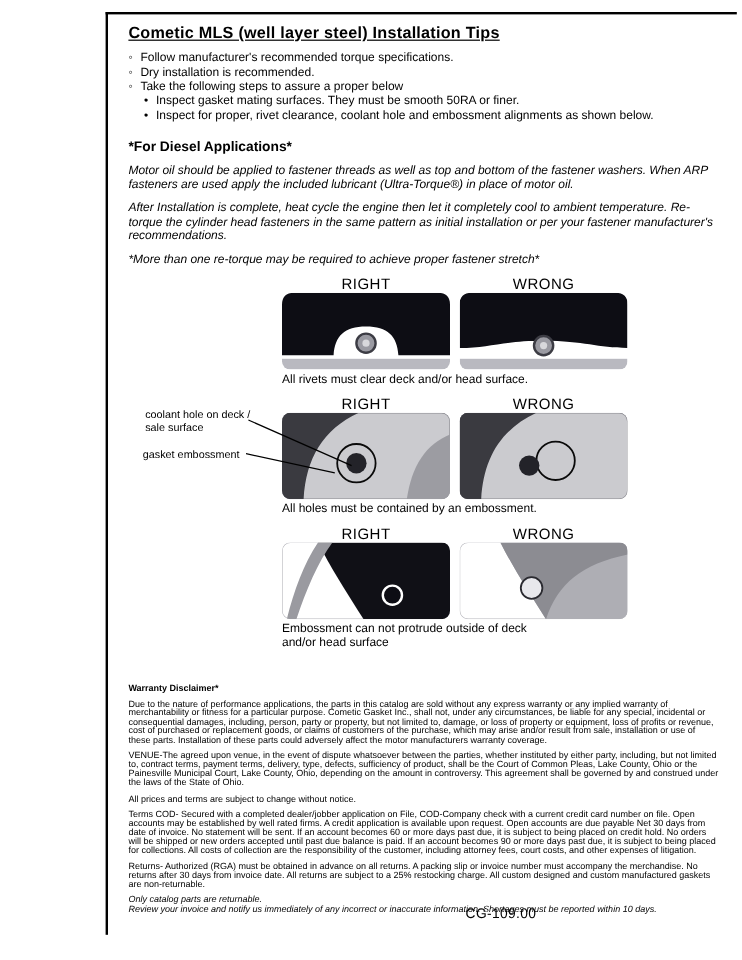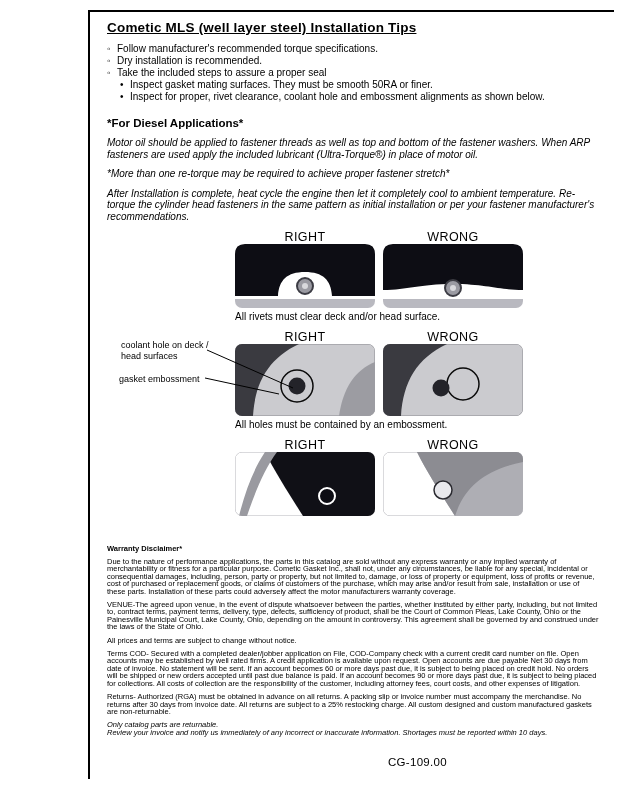--- a/index.html
+++ b/index.html
@@ -72,36 +72,36 @@
     <div class="bullet-row">
       <span class="bullet-glyph">◦</span>
       <span>Follow manufacturer's recommended torque specifications.</span>
     </div>
     <div class="bullet-row">
       <span class="bullet-glyph">◦</span>
       <span>Dry installation is recommended.</span>
     </div>
     <div class="bullet-row">
       <span class="bullet-glyph">◦</span>
-      <span>Take the included steps to assure a proper seal</span>
+      <span>Take the following steps to assure a proper below</span>
     </div>
     <div class="bullet-row sub">
       <span class="bullet-glyph">•</span>
       <span>Inspect gasket mating surfaces.  They must be smooth 50RA or finer.</span>
     </div>
     <div class="bullet-row sub">
       <span class="bullet-glyph">•</span>
       <span>Inspect for proper, rivet clearance, coolant hole and embossment alignments as shown below.</span>
     </div>
   </div>
 
   <h2 class="section-head">*For Diesel Applications*</h2>
   <p class="para">Motor oil should be applied to fastener threads as well as top and bottom of the fastener washers. When ARP fasteners are used apply the included lubricant (Ultra-Torque®) in place of motor oil.</p>
+  <p class="para">After Installation is complete, heat cycle the engine then let it completely cool to ambient temperature. Re-torque the cylinder head fasteners in the same pattern as initial installation or per your fastener manufacturer's recommendations.</p>
   <p class="para">*More than one re-torque may be required to achieve proper fastener stretch*</p>
-  <p class="para">After Installation is complete, heat cycle the engine then let it completely cool to ambient temperature. Re-torque the cylinder head fasteners in the same pattern as initial installation or per your fastener manufacturer's recommendations.</p>
 
   <div class="fig-block">
     <div class="fig-labels">
       <span class="fig-label">RIGHT</span>
       <span class="fig-label">WRONG</span>
     </div>
     <div class="fig-images">
       <div class="img-wrap">
         <svg width="140" height="64" viewBox="0 0 140 64">
           <rect width="140" height="64" fill="#ffffff"></rect>
@@ -118,21 +118,21 @@
           <rect y="55" width="140" height="9" fill="#b9b9c0"></rect>
           <circle cx="70" cy="44" r="8" fill="#9a9aa2" stroke="#3c3c44" stroke-width="2"></circle>
           <circle cx="70" cy="44" r="3" fill="#d8d8dc"></circle>
         </svg>
       </div>
     </div>
     <div class="fig-caption">All rivets must clear deck and/or head surface.</div>
   </div>
 
   <div class="fig-block fig2">
-    <div class="callout callout-coolant">coolant hole on deck / head surfaces</div>
+    <div class="callout callout-coolant">coolant hole on deck / sale surface</div>
     <div class="callout callout-emboss">gasket embossment</div>
     <svg class="leader-svg" viewBox="0 0 100 60">
       <line x1="2" y1="8" x2="88" y2="46" stroke="#000" stroke-width="1"></line>
       <line x1="0" y1="36" x2="74" y2="52" stroke="#000" stroke-width="1"></line>
     </svg>
     <div class="fig-labels">
       <span class="fig-label">RIGHT</span>
       <span class="fig-label">WRONG</span>
     </div>
     <div class="fig-images">
@@ -173,20 +173,21 @@
       </div>
       <div class="img-wrap">
         <svg width="140" height="64" viewBox="0 0 140 64">
           <rect width="140" height="64" rx="7" fill="#ffffff" stroke="#b5b5bb" stroke-width="1"></rect>
           <path d="M34,0 H140 V64 H72 C58,42 44,20 34,0 Z" fill="#aeaeb4"></path>
           <path d="M34,0 H140 V10 C102,18 82,34 72,64 C58,42 44,20 34,0 Z" fill="#8c8c92"></path>
           <circle cx="60" cy="38" r="9" fill="#e8e8ec" stroke="#2a2a30" stroke-width="1.5"></circle>
         </svg>
       </div>
     </div>
+    <div class="fig-caption cap3">Embossment can not protrude outside of deck and/or head surface</div>
   </div>
 
   <div class="warranty">
     <div class="fine-head">Warranty Disclaimer*</div>
     <p class="fine">Due to the nature of performance applications, the parts in this catalog are sold without any express warranty or any implied warranty of merchantability or fitness for a particular purpose.  Cometic Gasket Inc., shall not, under any circumstances, be liable for any special, incidental or consequential damages, including, person, party or property, but not limited to, damage, or loss of property or equipment, loss of profits or revenue, cost of purchased or replacement goods, or claims of customers of the purchase, which may arise and/or result from sale, installation or use of these parts.  Installation of these parts could adversely affect the motor manufacturers warranty coverage.</p>
     <p class="fine">VENUE-The agreed upon venue, in the event of dispute whatsoever between the parties, whether instituted by either party, including, but not limited to, contract terms, payment terms, delivery, type, defects, sufficiency of product, shall be the Court of Common Pleas, Lake County, Ohio or the Painesville Municipal Court, Lake County, Ohio, depending on the amount in controversy.  This agreement shall be governed by and construed under the laws of the State of Ohio.</p>
     <p class="fine">All prices and terms are subject to change without notice.</p>
     <p class="fine">Terms COD- Secured with a completed dealer/jobber application on File, COD-Company check with a current credit card number on file.  Open accounts may be established by well rated firms.  A credit application is available upon request.  Open accounts are due payable Net 30 days from date of invoice.  No statement will be sent.  If an account becomes 60 or more days past due, it is subject to being placed on credit hold.  No orders will be shipped or new orders accepted until past due balance is paid.  If an account becomes 90 or more days past due, it is subject to being placed for collections.  All costs of collection are the responsibility of the customer, including attorney fees, court costs, and other expenses of litigation.</p>
     <p class="fine">Returns- Authorized (RGA) must be obtained in advance on all returns.  A packing slip or invoice number must accompany the merchandise.  No returns after 30 days from invoice date.  All returns are subject to a 25% restocking charge.  All custom designed and custom manufactured gaskets are non-returnable.</p>
     <p class="fine tight">Only catalog parts are returnable.</p>

